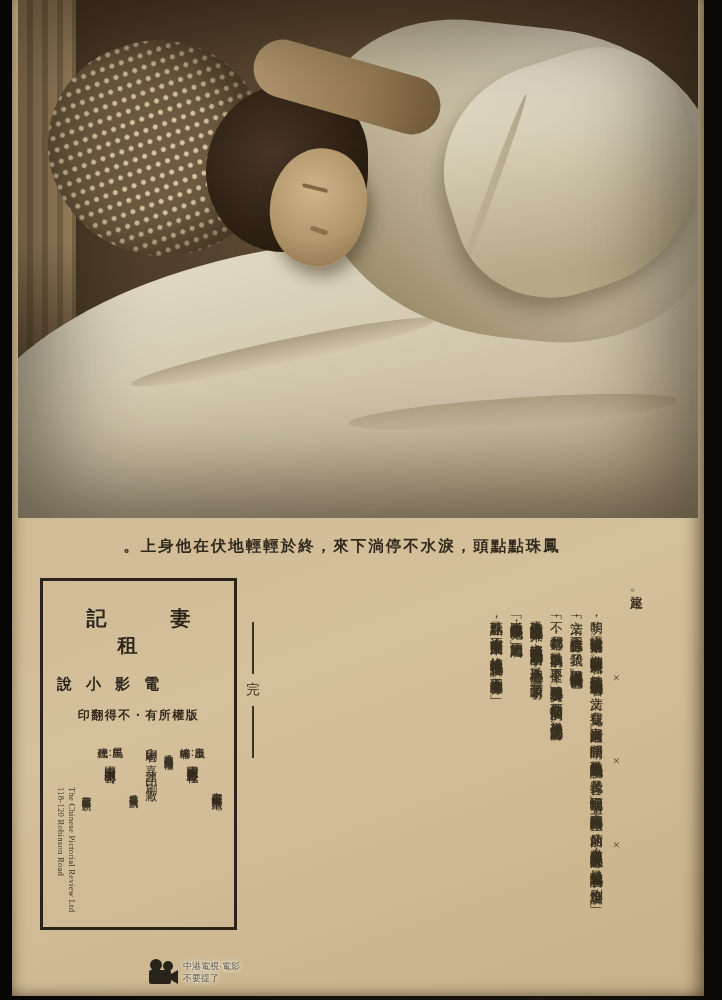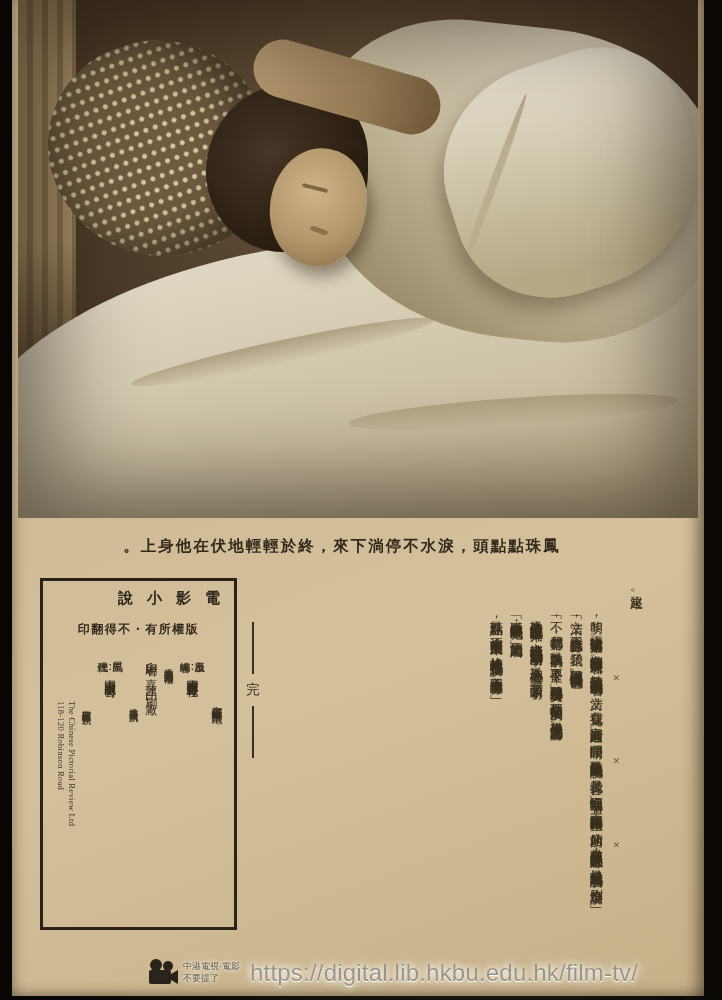--- a/index.html
+++ b/index.html
@@ -104,21 +104,21 @@
   }
   .endmark .rule { width:1.6px; height:52px; background:#39301f; }
 
   
   .infobox {
     position:absolute; left:28px; top:578px; width:197px; height:352px;
     border:3px solid #2a231a; color:#2e261b;
   }
   .ib-title { margin-top:24px; text-align:center; font-size:20px; font-weight:bold;
     letter-spacing:22px; text-indent:22px; }
-  .ib-sub { margin-top:8px; text-align:right; font-size:15px; font-weight:bold;
+  .ib-sub { margin-top:16px; text-align:left; font-size:15px; font-weight:bold;
     letter-spacing:14px; text-indent:14px; }
   .ib-copy { margin-top:13px; text-align:center; font-size:12px; font-weight:bold;
     letter-spacing:1.5px; color:#33291d; }
   .pub-cols {
     margin-top:15px; height:212px; padding:0 10px 0 12px;
     display:flex; flex-direction:row-reverse; justify-content:space-between;
     font-size:12px; color:#33291d;
   }
   .vtx { writing-mode:vertical-rl; letter-spacing:1px; }
   .pe-price { margin-top:44px; font-size:11px; }
@@ -181,20 +181,21 @@
     <p class="ind">「以後你不會再離開我了吧，」文清望着她問。</p>
     <p class="ind">鳳珠點點頭，淚水不停從面頰上淌下來；終於她輕輕地伏在他身上說：「我永遠不會離開你了。」</p>
   </div>
   <div class="endmark">
     <span class="rule"></span>
     <span>完</span>
     <span class="rule"></span>
   </div>
 
   <div class="infobox">
+    <div class="ib-title">記　妻　租</div>
     <div class="ib-sub">說小影電</div>
     <div class="ib-copy">印翻得不・有所權版</div>
     <div class="pub-cols">
       <div class="vtx pe-price">定價每本港幣六毫</div>
       <div class="pe">
         <div class="wari">
           <span>出版及</span>
           <span>編輯者</span>
         </div>
         <div class="val">：南國電影畫報社</div>
@@ -223,16 +224,15 @@
         <circle cx="10" cy="7" r="6"></circle>
         <circle cx="22" cy="8" r="5"></circle>
         <rect x="3" y="12" width="22" height="14" rx="2"></rect>
         <polygon points="25,16 32,12 32,26 25,22"></polygon>
       </g>
     </svg>
     <div class="wm-lines">
       <div>中港電視·電影</div>
       <div>不要提了</div>
     </div>
-    <div class="wm-url">https://digital.lib.hkbu.edu.hk/film-tv/</div>
   </div>
 
 </div>
 
 </body></html>

